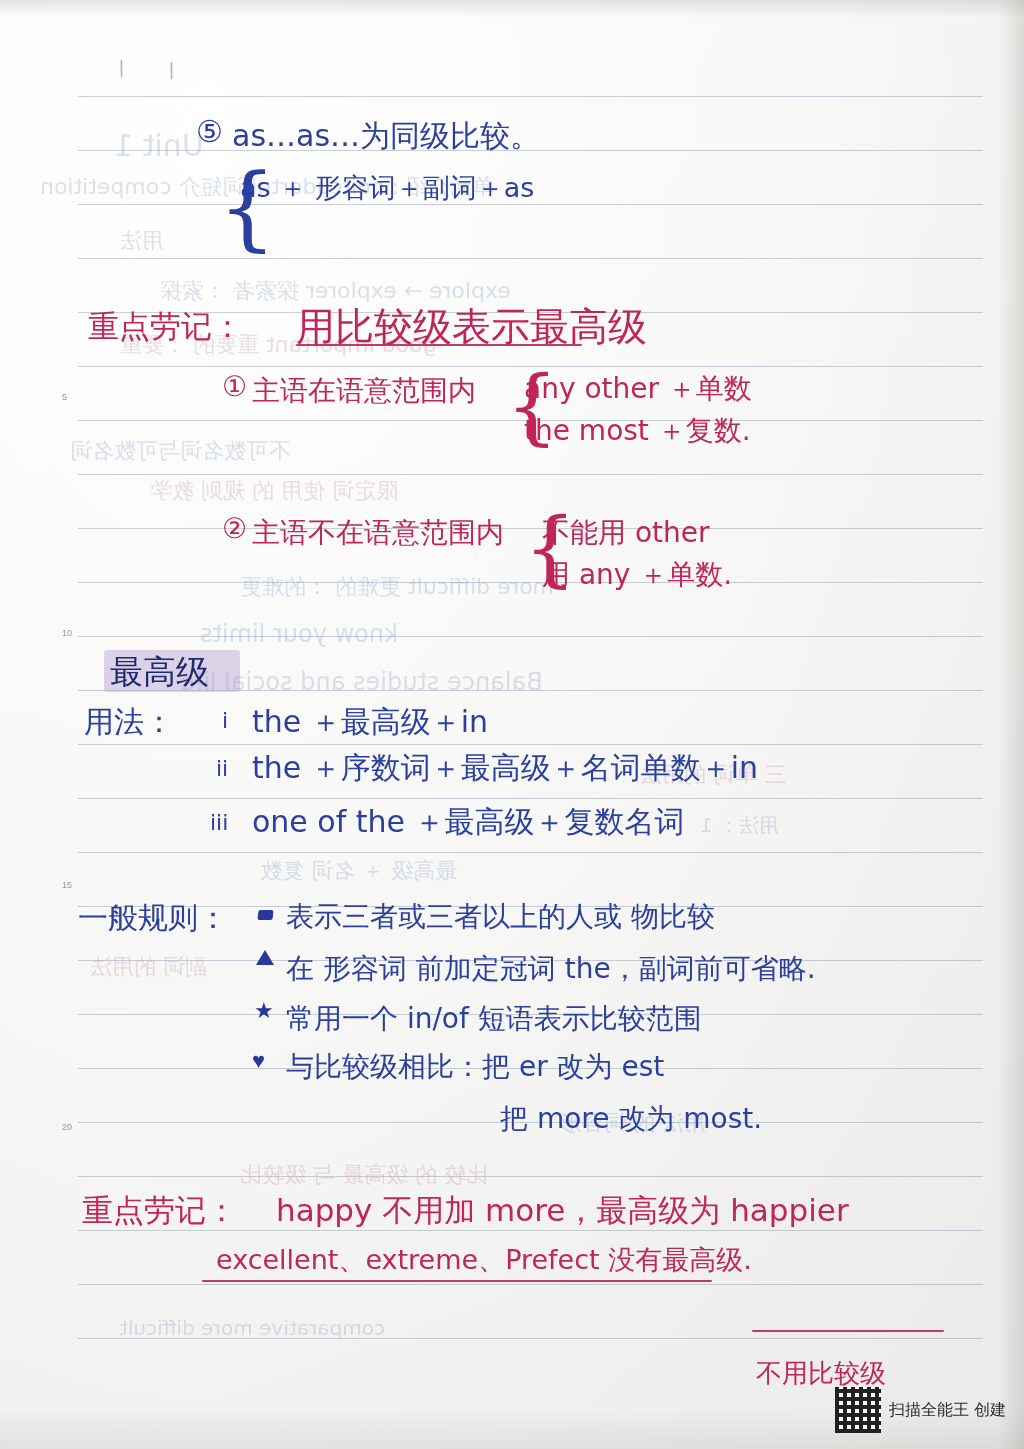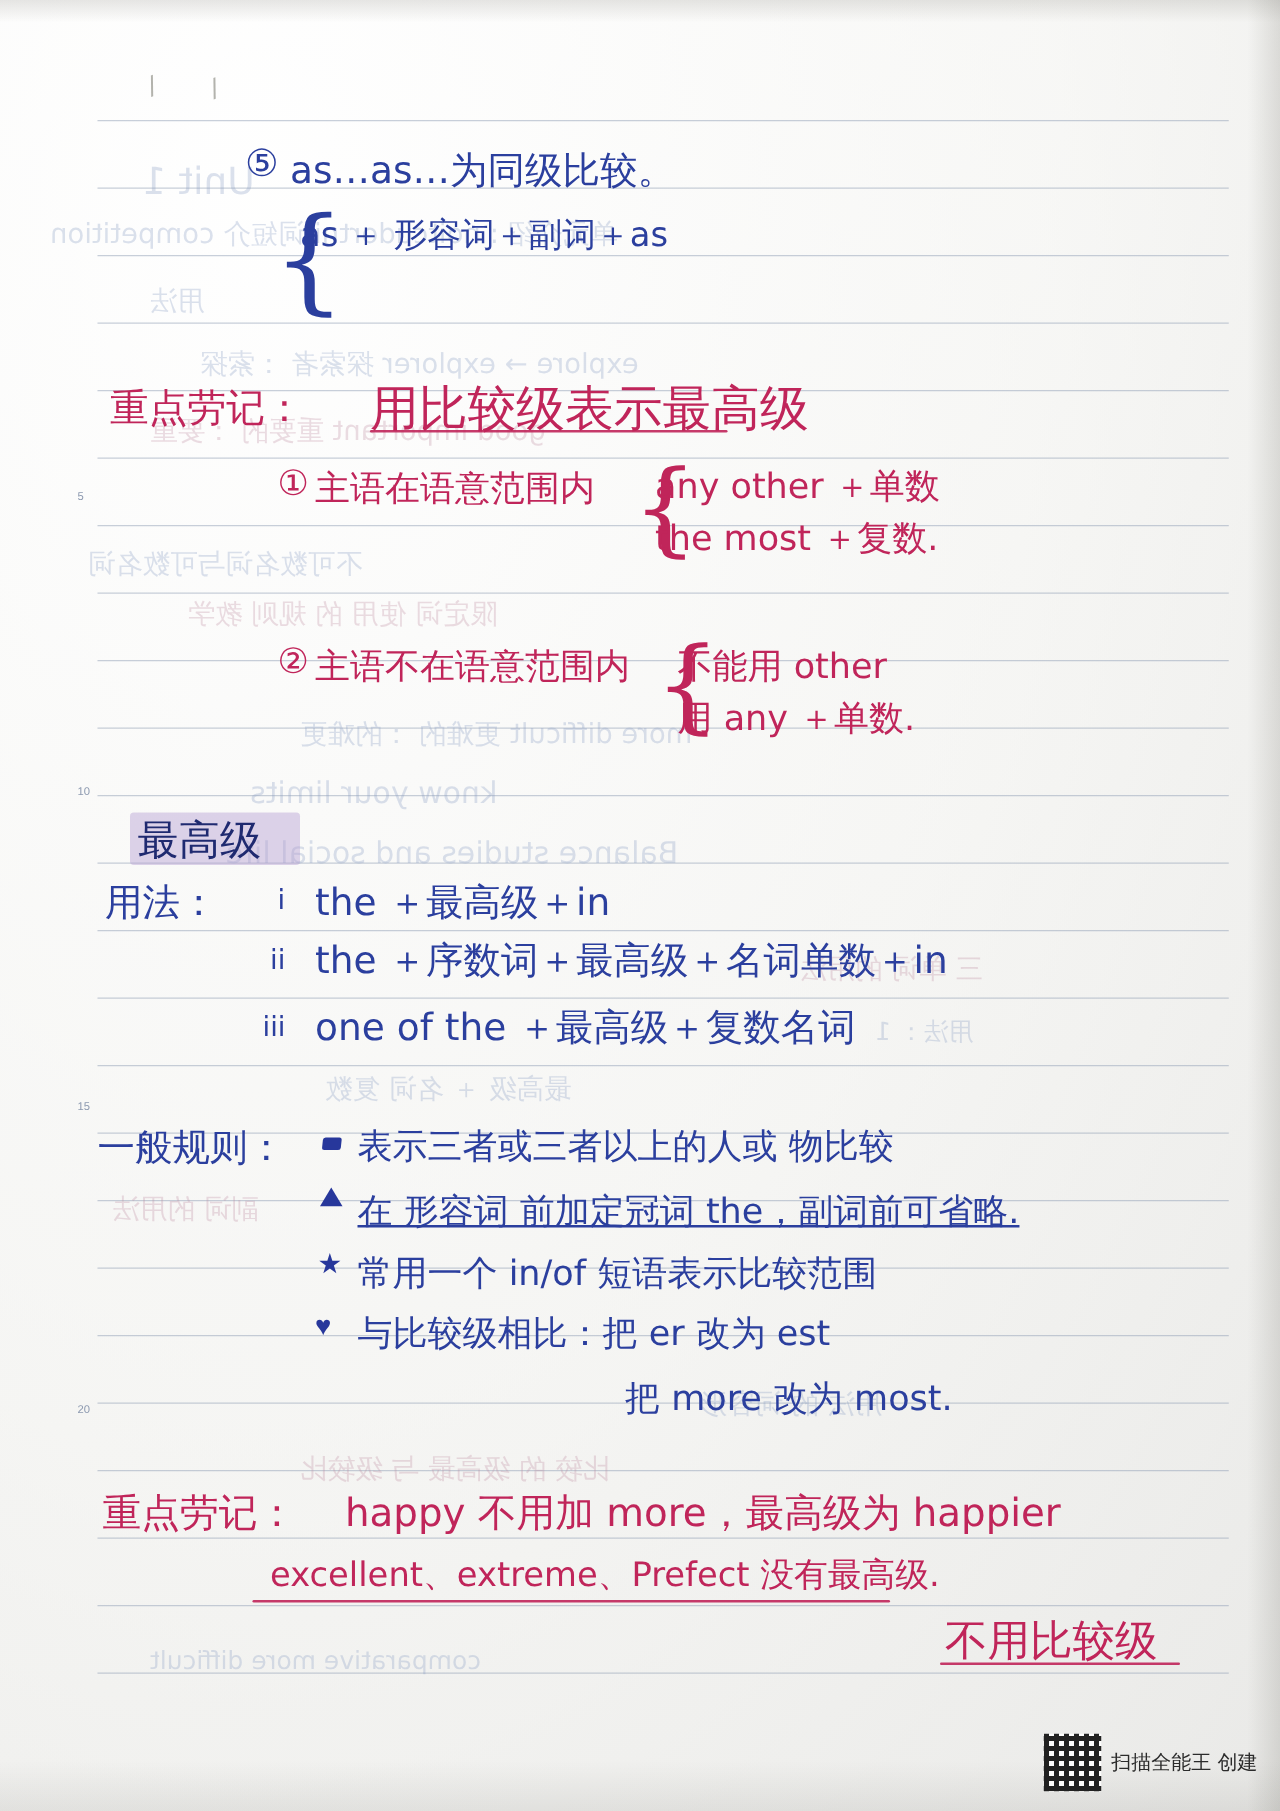--- a/index.html
+++ b/index.html
@@ -262,34 +262,34 @@
 
   <div class="hand blue" style="top:810px; left:210px; font-size:22px;">iii</div>
   <div class="hand blue" style="top:802px; left:252px; font-size:30px;">one of the ＋最高级＋复数名词</div>
 
   <div class="hand blue" style="top:898px; left:78px; font-size:30px;">一般规则：</div>
 
   <div class="shape sq" style="top:910px; left:258px;"></div>
   <div class="hand blue" style="top:898px; left:286px; font-size:28px;">表示三者或三者以上的人或 物比较</div>
 
   <div class="shape tri" style="top:950px; left:256px;"></div>
-  <div class="hand blue" style="top:950px; left:286px; font-size:28px;text-decoration:underline;">在 形容词 前加定冠词 the，副词前可省略.</div>
+  <div class="hand blue" style="top:950px; left:286px; font-size:28px;">在 形容词 前加定冠词 the，副词前可省略.</div>
 
   <div class="shape star" style="top:1000px; left:254px;">★</div>
   <div class="hand blue" style="top:1000px; left:286px; font-size:28px;">常用一个 in/of 短语表示比较范围</div>
 
   <div class="shape heart" style="top:1050px; left:252px;">♥</div>
   <div class="hand blue" style="top:1048px; left:286px; font-size:28px;">与比较级相比：把 er 改为 est</div>
   <div class="hand blue" style="top:1100px; left:500px; font-size:28px;">把 more 改为 most.</div>
 
   <div class="hand red" style="top:1190px; left:82px; font-size:31px;">重点劳记：</div>
   <div class="hand red" style="top:1190px; left:276px; font-size:31px;">happy 不用加 more，最高级为 happier</div>
   <div class="hand red" style="top:1242px; left:216px; font-size:27px;">excellent、extreme、Prefect 没有最高级.</div>
   <div class="ul" style="top:1280px; left:202px; width:510px;"></div>
-  <div class="hand red" style="top:1290px; left:756px; font-size:34px;">不用比较级</div>
+  <div class="hand red" style="top:1356px; left:756px; font-size:26px;">不用比较级</div>
   <div class="ul" style="top:1330px; left:752px; width:192px;"></div>
 
   <div id="edge-top"></div>
   <div id="edge-right"></div>
   <div id="edge-bottom"></div>
 
   <div id="footer">
     <div id="qr"></div>
     <div id="footer-text">扫描全能王 创建</div>
   </div>

